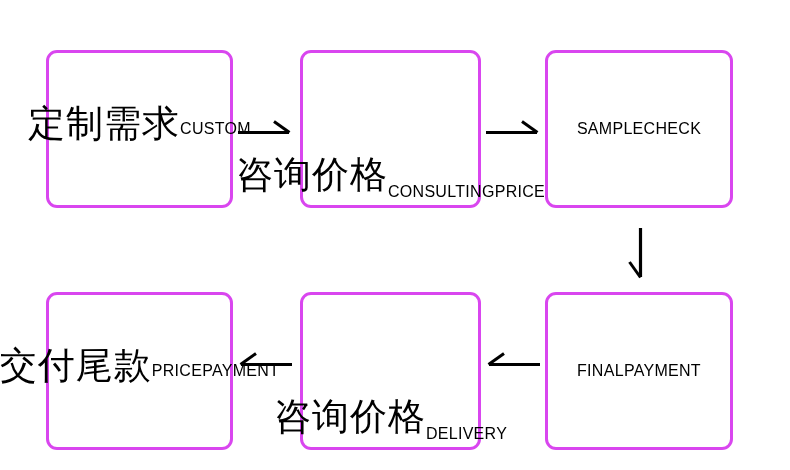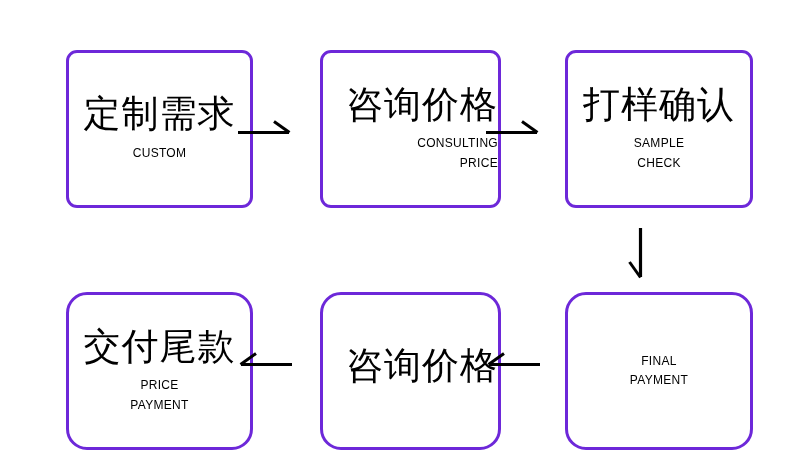--- a/index.html
+++ b/index.html
@@ -14,52 +14,51 @@
     height: 470px;
     background: #ffffff;
     overflow: hidden;
     font-family: "Liberation Sans", "DejaVu Sans", sans-serif;
   }
 
   
   .node {
     position: absolute;
     box-sizing: border-box;
-    border: 3px solid #6d28d9;
+    border: 3px solid #d946ef;
     border-radius: 11px;
     background: #ffffff;
     display: flex;
-    flex-direction: column;
+    flex-direction: row;
     align-items: center;
     justify-content: center;
     text-align: center;
     color: #000000;
-    margin-left: 20px;
   }
   .node .cjk {
     font-family: "DejaVu Sans", "Liberation Sans", sans-serif;
     font-size: 37px;
     line-height: 1.1;
     letter-spacing: 1px;
     font-weight: 400;
     margin-bottom: 9px;
     white-space: nowrap;
   }
   .node .en {
     font-family: "Liberation Sans", "DejaVu Sans", sans-serif;
-    font-size: 12px;
+    font-size: 16px;
     line-height: 1.62;
     letter-spacing: 0.3px;
     font-weight: 400;
     white-space: nowrap;
   }
 
   
   .row-top    { top: 50px;  height: 158px; }
-  .row-bottom { top: 292px; height: 158px; border-radius: 21px; }
+  .row-bottom { top: 292px; height: 158px; }
   .col-1 { left: 46px;  width: 187px; }
   .col-2 { left: 300px; width: 181px; align-items: flex-end; }
   .col-3 { left: 545px; width: 188px; }
 
   
   .arrow {
     position: absolute;
     overflow: visible;
   }
   .arrow svg { display: block; overflow: visible; }
@@ -88,33 +87,33 @@
     <div class="en">CUSTOM</div>
   </div>
 
   <div class="node row-top col-2">
     <div class="cjk">咨询价格</div>
     <div class="en">CONSULTING</div>
     <div class="en">PRICE</div>
   </div>
 
   <div class="node row-top col-3">
-    <div class="cjk">打样确认</div>
     <div class="en">SAMPLE</div>
     <div class="en">CHECK</div>
   </div>
 
   <div class="node row-bottom col-1">
     <div class="cjk">交付尾款</div>
     <div class="en">PRICE</div>
     <div class="en">PAYMENT</div>
   </div>
 
   <div class="node row-bottom col-2">
     <div class="cjk">咨询价格</div>
+    <div class="en">DELIVERY</div>
   </div>
 
   <div class="node row-bottom col-3">
     <div class="en">FINAL</div>
     <div class="en">PAYMENT</div>
   </div>
 
   <div class="arrow arrow-r1">
     <svg width="54" height="26" viewBox="0 0 54 26" xmlns="http://www.w3.org/2000/svg">
       <line class="arrow-line" x1="0" y1="14.5" x2="51" y2="14.5"></line>

